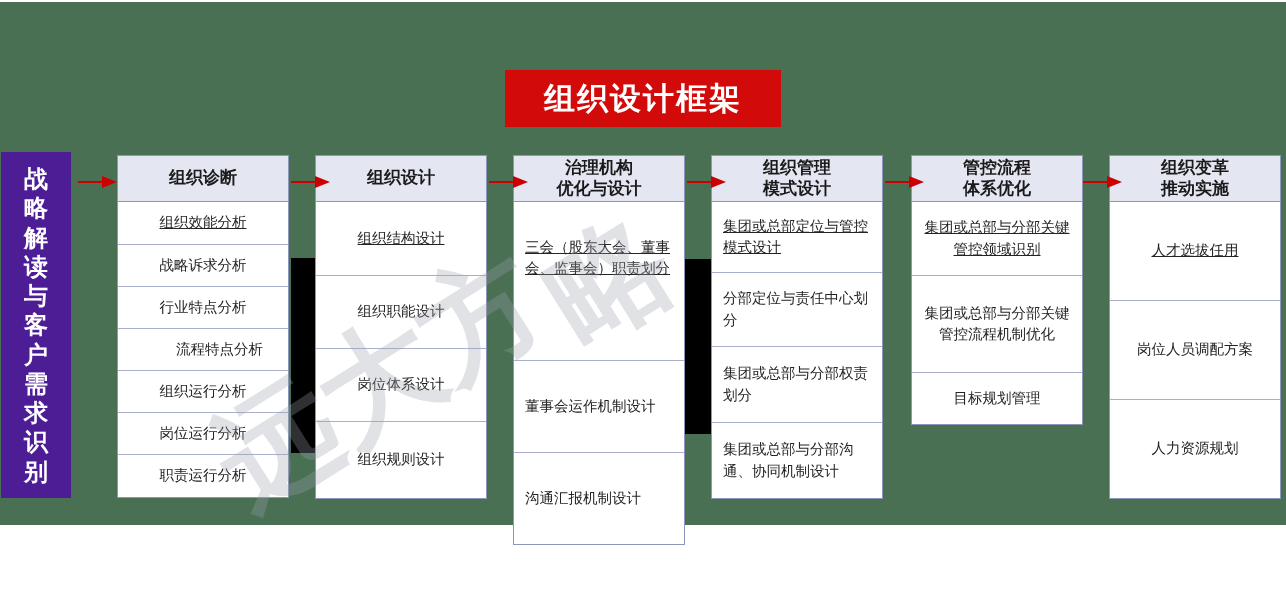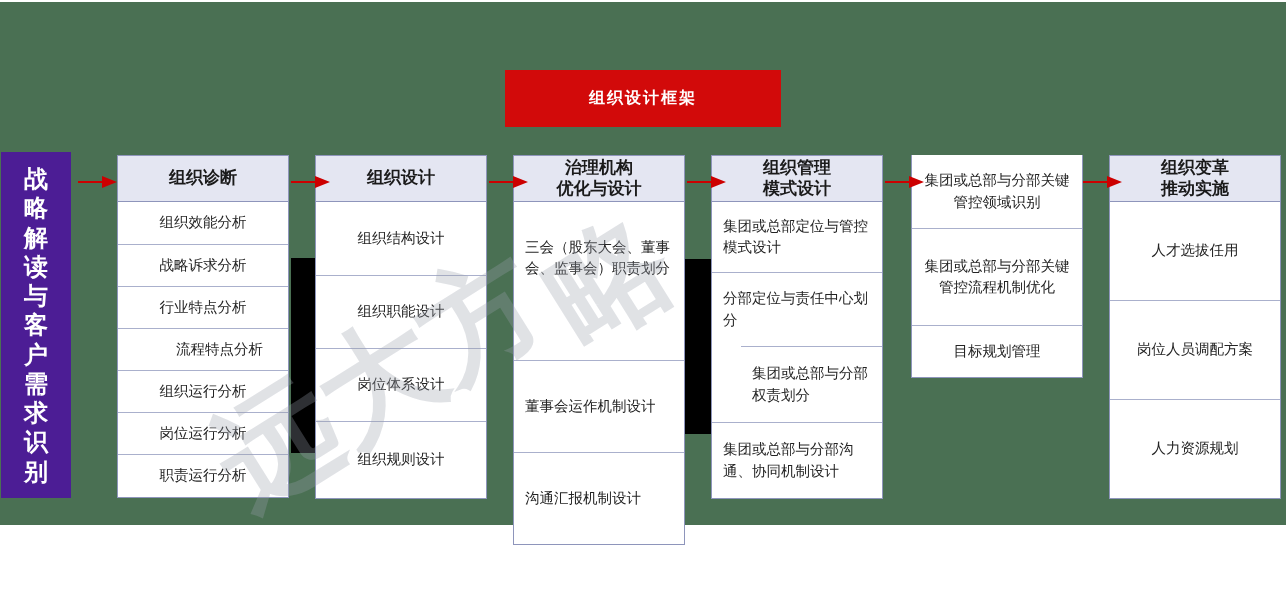--- a/index.html
+++ b/index.html
@@ -55,21 +55,21 @@
     width: 276px;
     height: 57px;
     background: #d20a0a;
     display: flex;
     align-items: center;
     justify-content: center;
     z-index: 20;
   }
   .title-banner span {
     color: #ffffff;
-    font-size: 16px;
+    font-size: 31px;
     font-weight: bold;
     letter-spacing: 2px;
   }
 
   
   .left-bar {
     position: absolute;
     left: 1px;
     top: 152px;
     width: 70px;
@@ -138,21 +138,21 @@
   .cell {
     border-top: 1px solid #aab0cc;
     box-sizing: border-box;
     display: flex;
     align-items: center;
     padding: 4px 11px;
     font-size: 14.5px;
     color: #242424;
     line-height: 1.45;
   }
-  .cell:first-child { border-top: none; }
+  .cell:first-child { border-top: none; text-decoration: underline; }
   .cell-center { justify-content: center; text-align: center; }
   .cell-left { justify-content: flex-start; text-align: left; }
 </style>
 </head>
 <body>
 
 <div id="canvas">
 
   <div class="slide-bg"></div>
 
@@ -247,26 +247,32 @@
   <div class="column" style="left:711px;">
     <div class="col-head">
       <div>
         <div>组织管理</div>
         <div>模式设计</div>
       </div>
     </div>
     <div class="col-body">
       <div class="cell cell-left" style="height:70px;">集团或总部定位与管控模式设计</div>
       <div class="cell cell-left" style="height:74px;">分部定位与责任中心划分</div>
-      <div class="cell cell-left" style="height:76px;margin-left:29px;">集团或总部与分部权责划分</div>
+      <div class="cell cell-left" style="height:76px;">集团或总部与分部权责划分</div>
       <div class="cell cell-left" style="height:76px;">集团或总部与分部沟通、协同机制设计</div>
     </div>
   </div>
 
   <div class="column" style="left:911px;">
+    <div class="col-head">
+      <div>
+        <div>管控流程</div>
+        <div>体系优化</div>
+      </div>
+    </div>
     <div class="col-body">
       <div class="cell cell-center" style="height:73px;">集团或总部与分部关键管控领域识别</div>
       <div class="cell cell-center" style="height:97px;">集团或总部与分部关键管控流程机制优化</div>
       <div class="cell cell-center" style="height:52px;">目标规划管理</div>
     </div>
   </div>
 
   <div class="column" style="left:1109px;">
     <div class="col-head">
       <div>

